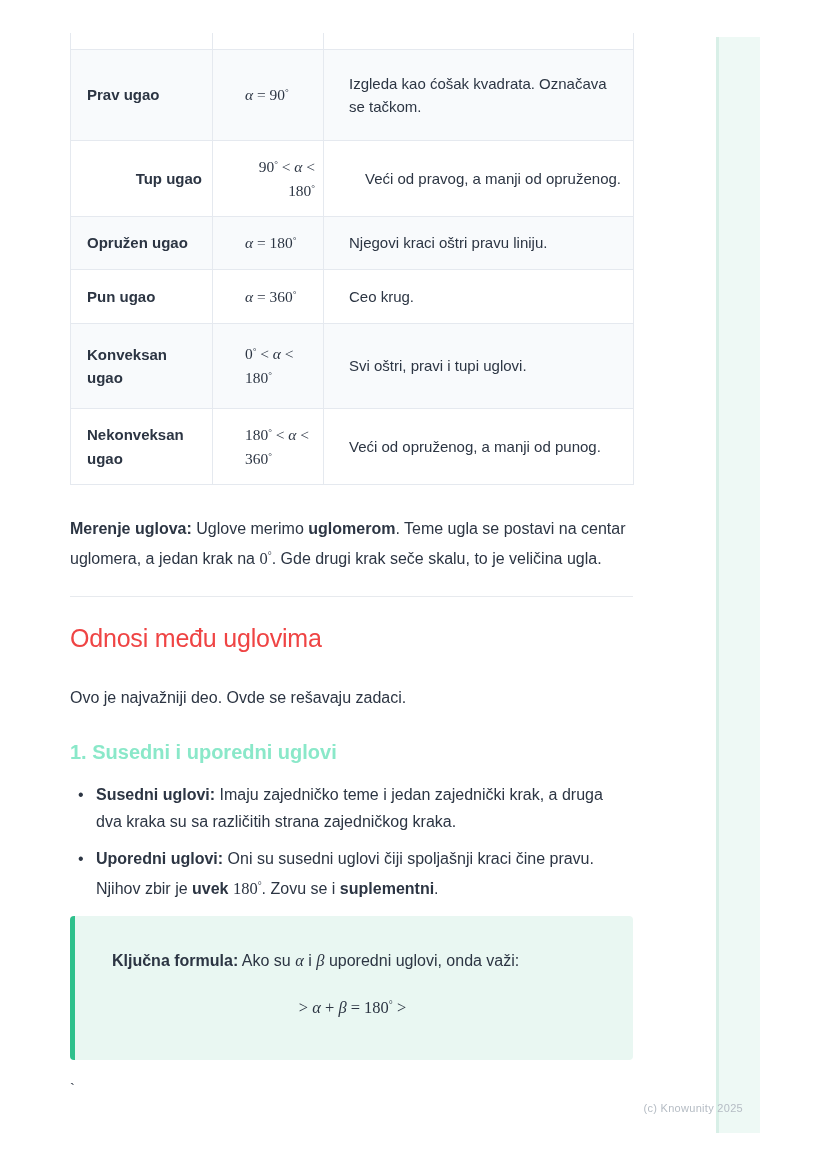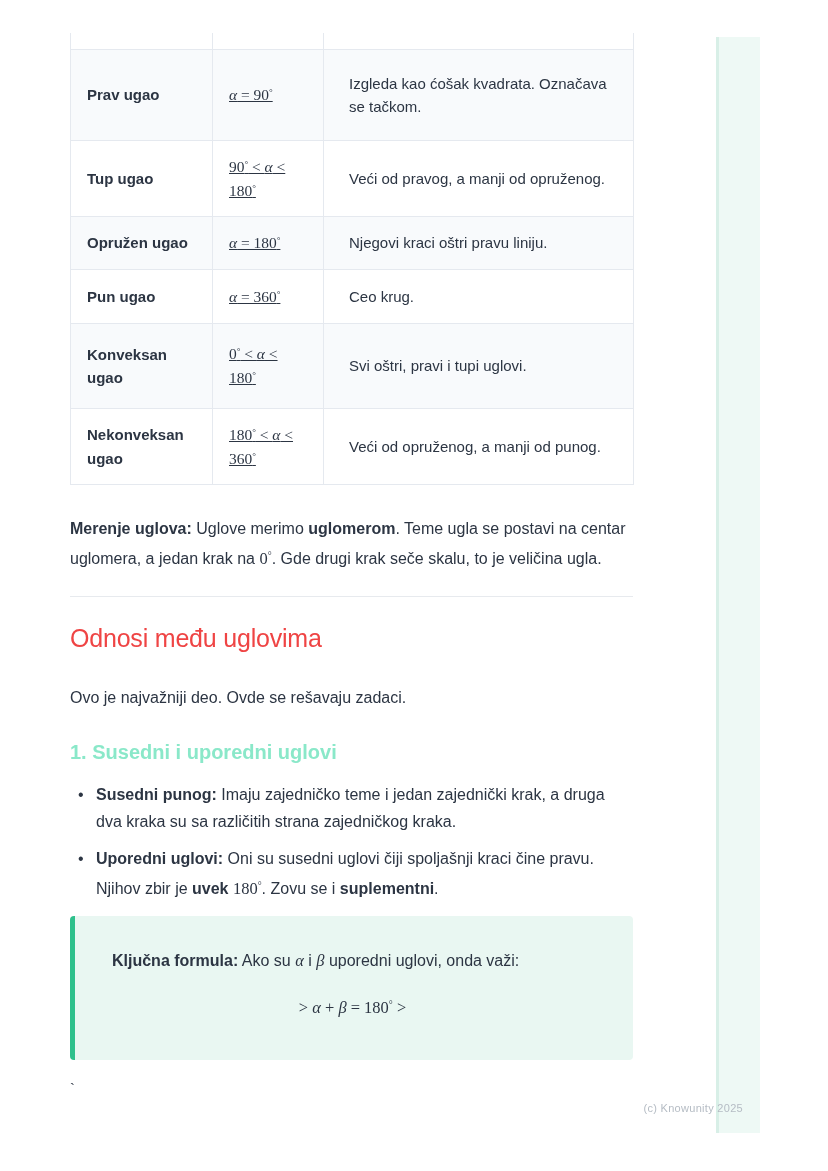--- a/index.html
+++ b/index.html
@@ -38,27 +38,27 @@
   table.angle-table td {
     border: 1px solid #e5e9ef;
     vertical-align: middle;
     line-height: 1.55;
     box-sizing: border-box;
   }
   table.angle-table tr:first-child td { border-top: none; }
   table.angle-table tr:nth-child(even) td { background: #f8fafc; }
   tr.r-clip   { height: 15px; }
   tr.r-prav   { height: 91px; }
-  tr.r-tup    { height: 76px; }
+  tr.r-tup    { height: 76px; text-align: right; }
   tr.r-opruzen{ height: 53px; }
   tr.r-pun    { height: 54px; }
   tr.r-konv   { height: 85px; }
   tr.r-nekonv { height: 76px; }
   td.c1 { padding: 8px 10px 8px 16px; font-weight: 700; }
-  td.c2 { padding: 8px 8px 8px 16px; text-decoration: underline; }
+  td.c2 { padding: 8px 8px 8px 32px; }
   td.c3 { padding: 8px 12px 8px 25px; }
   .math, .seg-m {
     font-family: "Liberation Serif", "DejaVu Serif", serif;
     font-size: 103%;
   }
   .math { white-space: pre-line; }
   .math i, .seg-mi { font-style: italic; }
   .seg-mi { font-family: "Liberation Serif", "DejaVu Serif", serif; font-size: 103%; }
   .seg-b { font-weight: 700; }
   .deg { font-size: 60%; vertical-align: 0.5em; }
@@ -198,21 +198,21 @@
 
     <hr class="divider">
 
     <h2 class="h2">Odnosi među uglovima</h2>
 
     <p class="para">Ovo je najvažniji deo. Ovde se rešavaju zadaci.</p>
 
     <h3 class="h3">1. Susedni i uporedni uglovi</h3>
 
     <ul class="bullets">
-      <li><span class="seg-b">Susedni punog:</span><span class="seg"> Imaju zajedničko teme i jedan zajednički krak, a druga dva kraka su sa različitih strana zajedničkog kraka.</span></li>
+      <li><span class="seg-b">Susedni uglovi:</span><span class="seg"> Imaju zajedničko teme i jedan zajednički krak, a druga dva kraka su sa različitih strana zajedničkog kraka.</span></li>
       <li><span class="seg-b">Uporedni uglovi:</span><span class="seg"> Oni su susedni uglovi čiji spoljašnji kraci čine pravu. Njihov zbir je </span><span class="seg-b">uvek</span><span class="seg"> </span><span class="seg-m">180<span class="deg">°</span></span><span class="seg">. Zovu se i </span><span class="seg-b">suplementni</span><span class="seg">.</span></li>
     </ul>
 
     <div class="callout">
       <p class="callout-lead"><span class="seg-b">Ključna formula:</span><span class="seg"> Ako su </span><span class="seg-mi">α</span><span class="seg"> i </span><span class="seg-mi">β</span><span class="seg"> uporedni uglovi, onda važi:</span></p>
       <div class="formula"><span class="seg-m">&gt; </span><span class="seg-mi">α</span><span class="seg-m"> + </span><span class="seg-mi">β</span><span class="seg-m"> = 180<span class="deg">°</span> &gt;</span></div>
     </div>
 
     <div class="stray">`</div>
 

